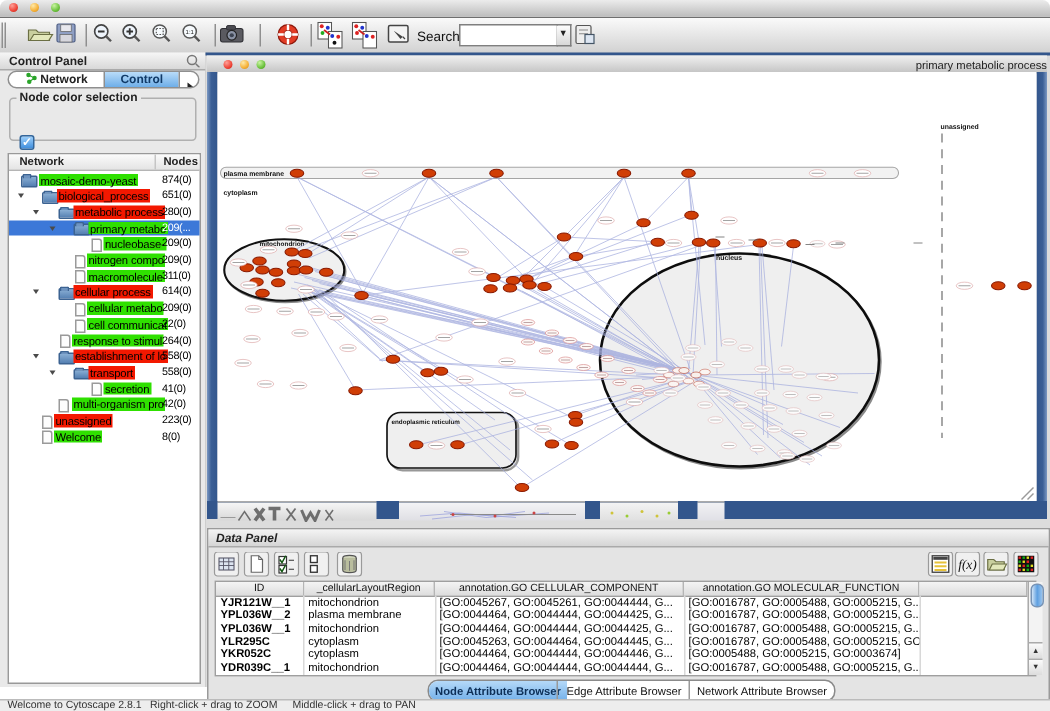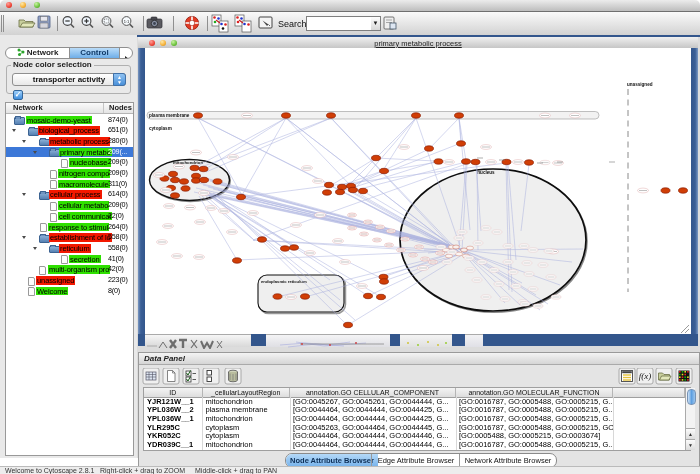--- a/index.html
+++ b/index.html
@@ -45,21 +45,21 @@
 .fold:before{content:"";position:absolute;left:0;top:-2px;width:4px;height:1.5px;background:#6f94c0;border:1px solid #3c6392;border-bottom:none;border-radius:1px 1px 0 0;}
 .doc{position:absolute;top:1.8px;width:5px;height:7px;background:#fdfdfd;border:1px solid #9a9a9a;border-radius:0 2px 0 0;}
 
 #statusbar{left:0;top:466px;width:700px;height:8px;background:#ededed;border-top:1px solid #bbb;font-size:7px;color:#333;}
 #statusbar span{position:absolute;top:0px;}
 
 #desktop{left:137px;top:35px;width:563px;height:423px;background:#dcdcdc;}
 #frame-top{position:absolute;left:0;top:0;width:563px;height:2px;background:#33568c;}
 #frame-title{position:absolute;left:1px;top:2px;width:560px;height:11px;background:linear-gradient(#f0f0f0,#c6c6c6);border-bottom:1px solid #8a8a8a;}
 #frame-title .tl{position:absolute;top:2.5px;width:6px;height:6px;border-radius:50%;}
-#frame-title span{position:absolute;left:0;width:560px;text-align:center;top:1.5px;font-size:7.5px;color:#222;text-decoration:underline;}
+#frame-title span{position:absolute;left:0;width:560px;text-align:right;top:1.5px;font-size:7.5px;color:#222;}
 #frame-left{position:absolute;left:1px;top:13px;width:7px;height:298px;background:linear-gradient(90deg,#7b98c2,#3b5f96 40%,#33568c);}
 #frame-right{position:absolute;left:554px;top:13px;width:7px;height:298px;background:linear-gradient(90deg,#33568c,#3b5f96 60%,#7b98c2);}
 #frame-body{position:absolute;left:8px;top:13px;width:546px;height:286px;background:#fff;}
 #frame-bottom{position:absolute;left:1px;top:299px;width:560px;height:12px;background:#33568c;}
 
 .mini{position:absolute;top:299px;height:12px;}
 
 #dp{position:absolute;left:1px;top:317px;width:560px;height:114px;background:#e4e4e4;border:1px solid #9a9a9a;border-bottom:none;}
 #dp-head{position:absolute;left:0;top:0;width:560px;height:11px;background:linear-gradient(#f4f4f4,#d5d5d5);border-bottom:1px solid #aaa;font-style:italic;}
 #dp-head span{position:absolute;left:5px;top:1px;font-size:8px;font-weight:bold;color:#222;}
@@ -177,36 +177,39 @@
       <line x1="2" y1="6.5" x2="8" y2="6.5" stroke="#888" stroke-width="0.7"></line>
       <rect x="6" y="7" width="6" height="6" fill="#dde6f2" stroke="#456" stroke-width="0.8"></rect>
     </g>
   </svg>
   <span id="searchlbl">Search:</span>
   <div id="searchbox"></div>
   <div id="searcharrow">▼</div>
 </div>
 
 <div id="cp" class="abs">
+  <div id="cp-head">
+      <span>Control Panel</span>
+    <svg width="10" height="9" style="position:absolute;right:3px;top:1px">
+        <circle cx="4" cy="4" r="3" fill="none" stroke="#777" stroke-width="1"></circle>
+        <line x1="6.5" y1="6.5" x2="9" y2="9" stroke="#777" stroke-width="1"></line>
+      </svg>
+  </div>
   <div id="cp-tabs">
     <div id="tab-network"><svg width="8" height="8" style="vertical-align:-1px">
           <circle cx="2" cy="2" r="1.5" fill="#2aa52a"></circle>
           <circle cx="6" cy="4" r="1.5" fill="#2aa52a"></circle>
           <circle cx="2.5" cy="6.5" r="1.5" fill="#2aa52a"></circle>
           <path d="M2 2 L6 4 L2.5 6.5" stroke="#2aa52a" stroke-width="0.7" fill="none"></path>
         </svg> Network</div>
     <div id="tab-mosaic">Control</div>
     <div id="tab-arrow"><b></b></div>
   </div>
   <div id="groupbox"></div>
   <div id="grouplbl">Node color selection</div>
-  <div id="combo">transporter activity<div id="combo-btn">
-        <i style="top:1px">▲</i>
-        <i style="top:5.5px">▼</i>
-      </div></div>
   <div id="checkbox">✓</div>
   <div id="checklbl">Select nodes</div>
   <div id="treebox">
     <div id="treehead">
         <span style="position:absolute;left:7px;top:0;line-height:10px">Network</span>
         <span class="c2">Nodes</span>
       </div>
     <div id="treerows">
         <div class="trow" style="top:11.5px">
           <span class="fold" style="left:8px"></span>
@@ -269,21 +272,21 @@
         </div>
 <div class="trow" style="top:129.2px">
           <span class="arr" style="left:16px"></span>
           <span class="fold" style="left:33px"></span>
           <span class="lbl r" style="left:43px">establishment of lo</span>
           <span class="cnt">558(0)</span>
         </div>
 <div class="trow" style="top:139.9px">
           <span class="arr" style="left:27px"></span>
           <span class="fold" style="left:43px"></span>
-          <span class="lbl r" style="left:53px">reticulum</span>
+          <span class="lbl r" style="left:53px">transport</span>
           <span class="cnt">558(0)</span>
         </div>
 <div class="trow" style="top:150.6px">
           <span class="doc" style="left:55px"></span>
           <span class="lbl g" style="left:63px">secretion</span>
           <span class="cnt">41(0)</span>
         </div>
 <div class="trow" style="top:161.3px">
           <span class="doc" style="left:33px"></span>
           <span class="lbl g" style="left:42px">multi-organism pro</span>

